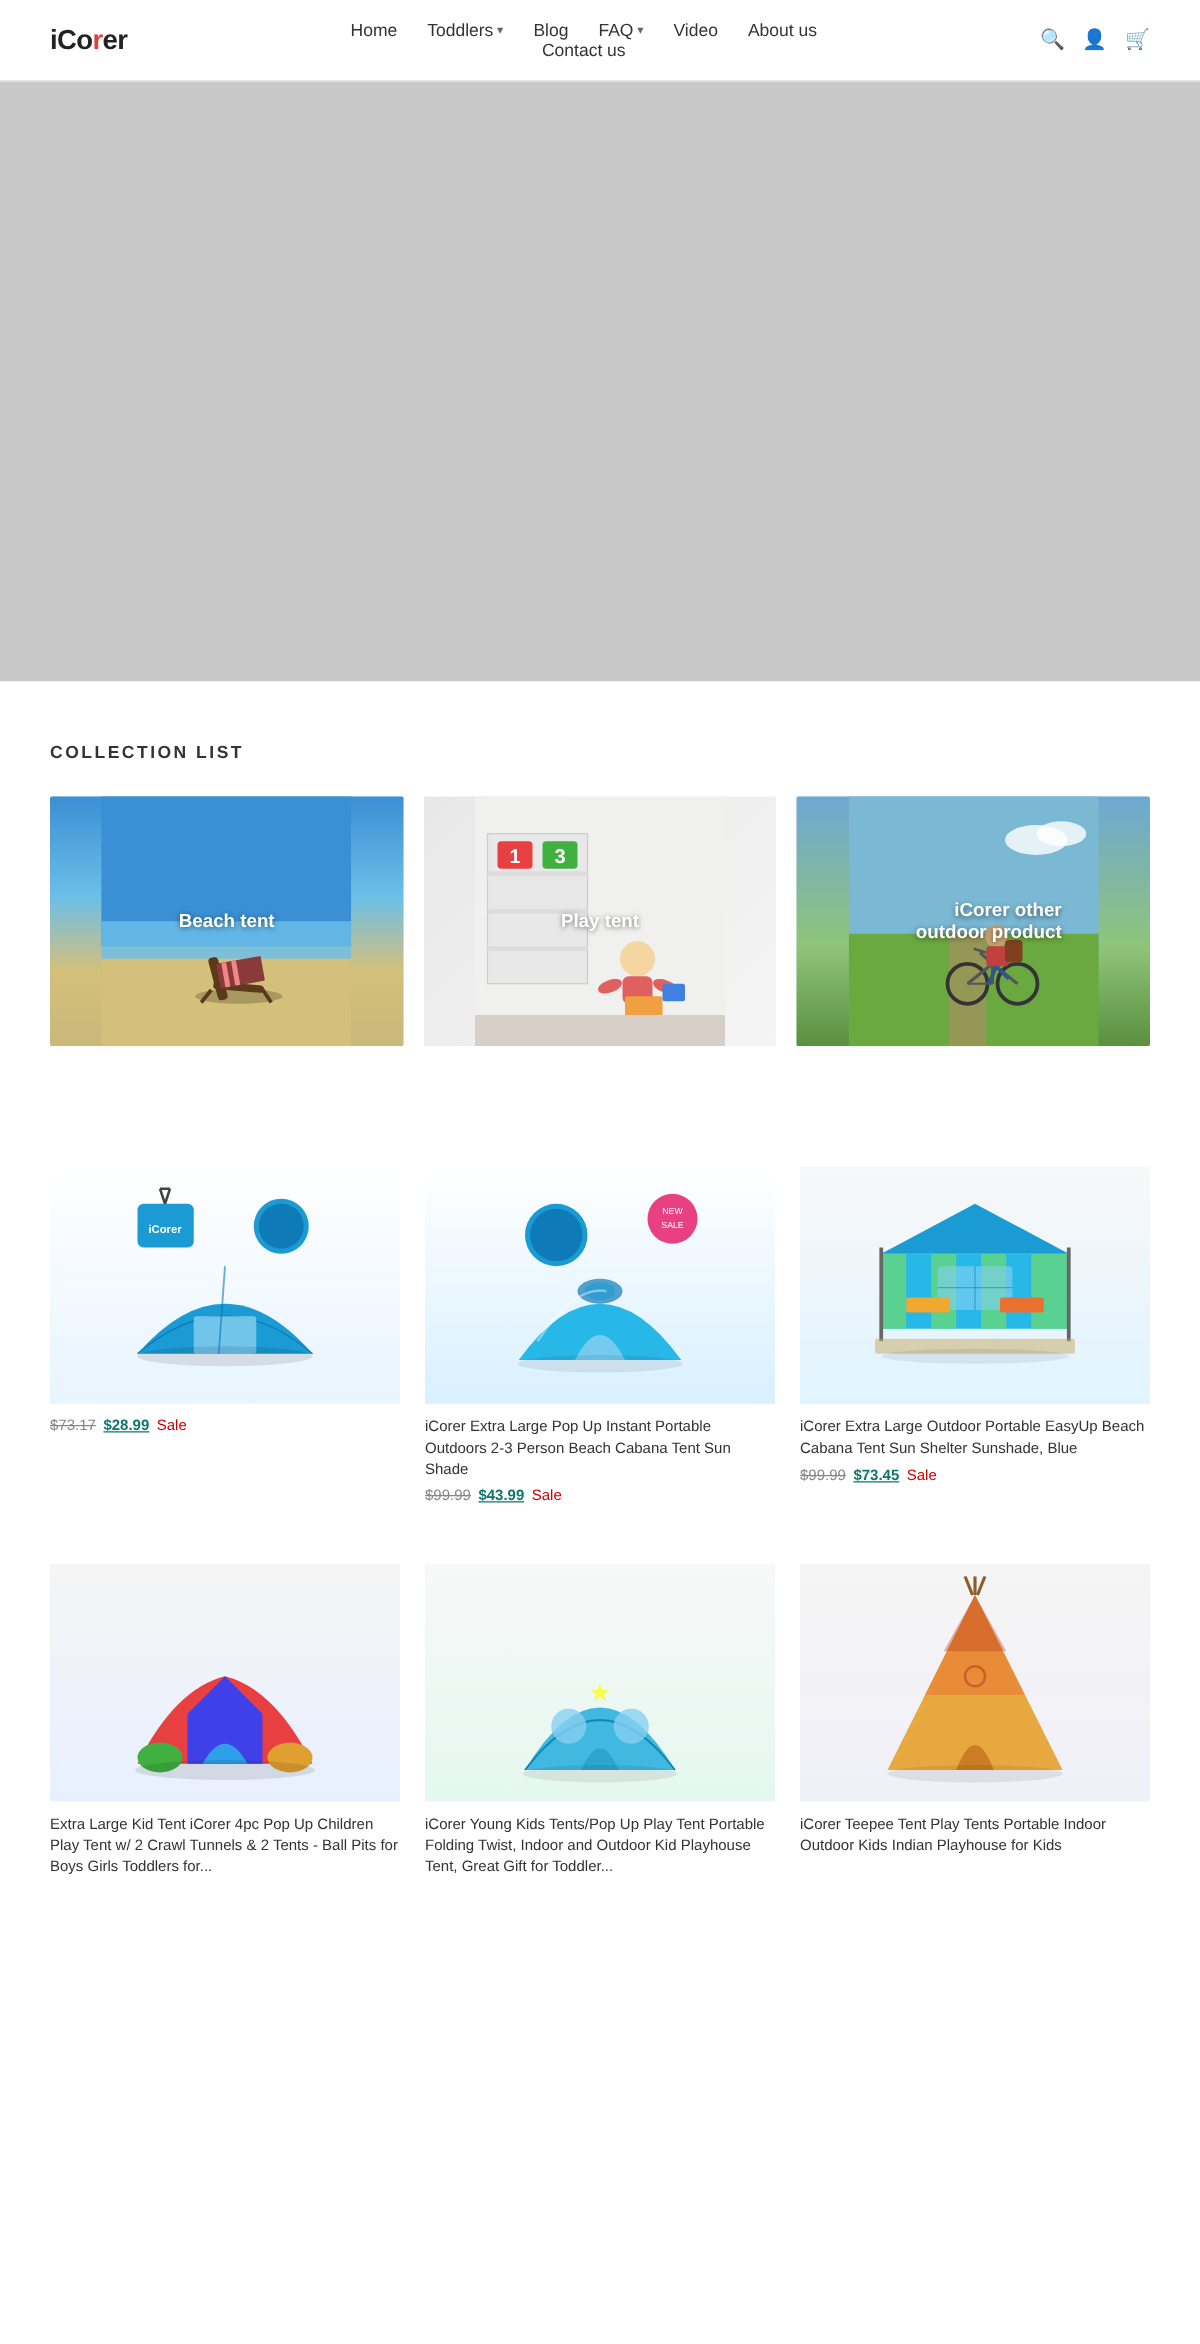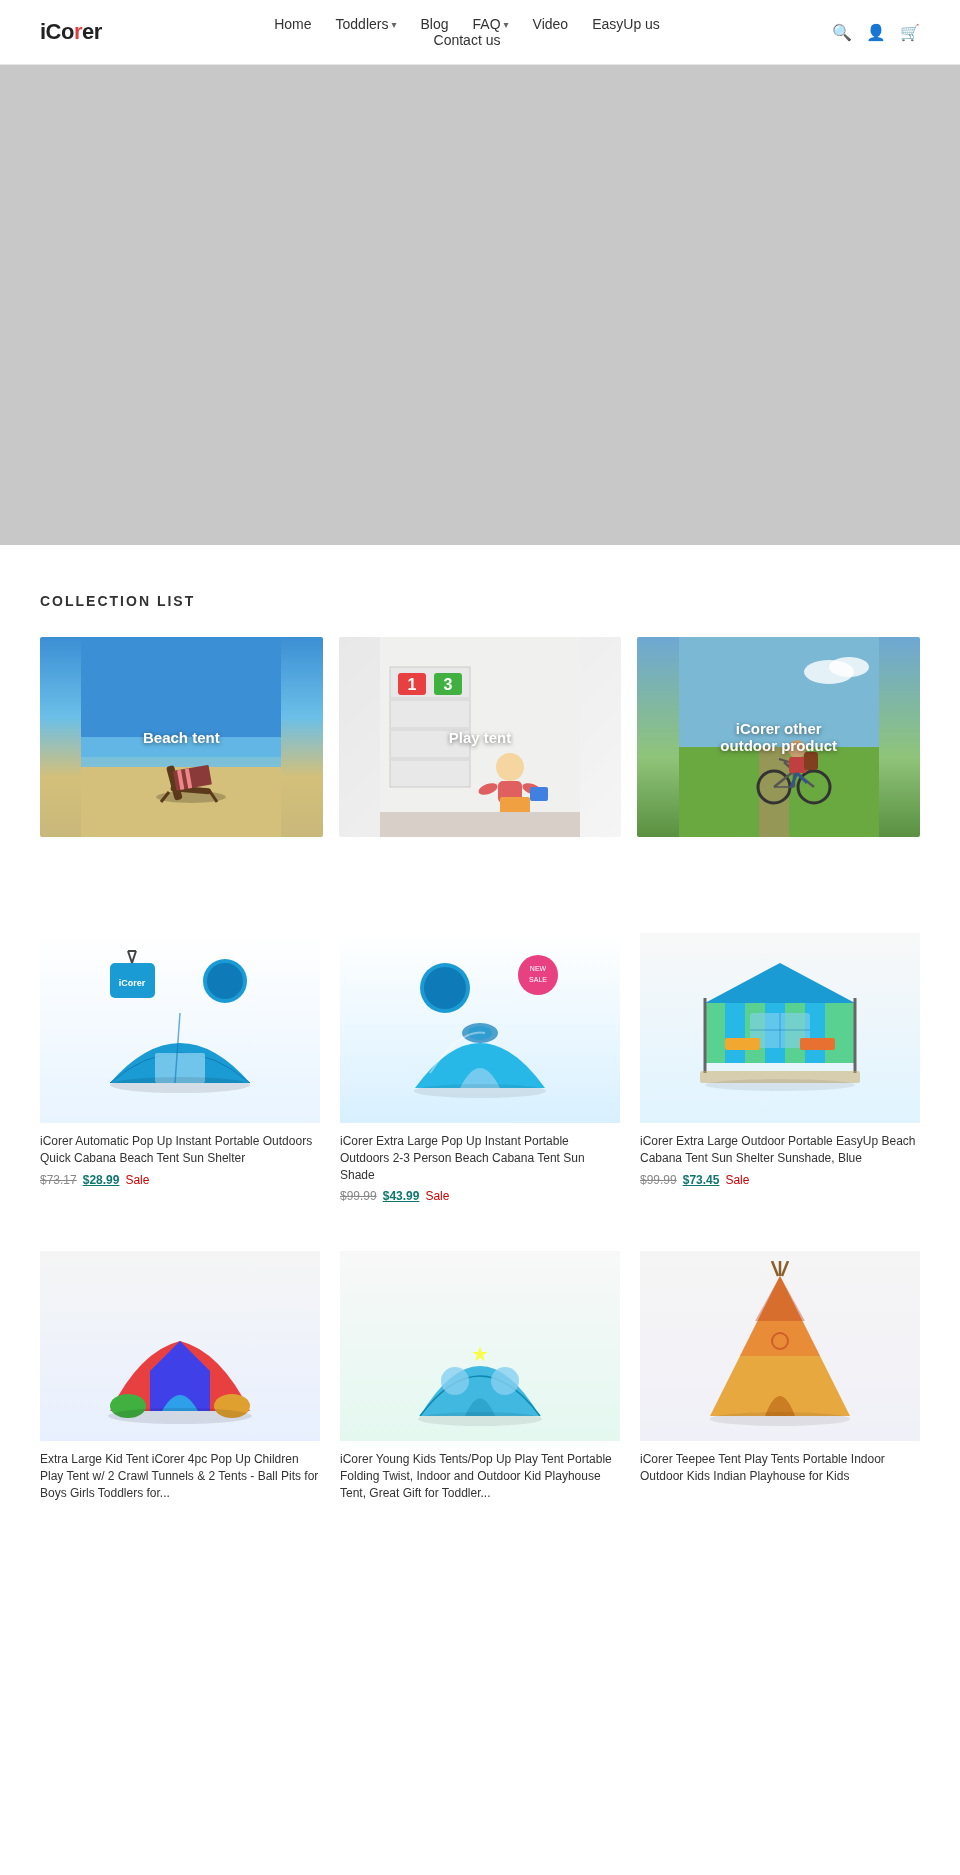--- a/index.html
+++ b/index.html
@@ -103,21 +103,21 @@
       justify-content: center;
     }
     .collection-item .overlay-label {
       position: absolute;
       bottom: 50%;
       left: 50%;
       transform: translate(-50%, 50%);
       color: #fff;
       font-weight: bold;
       font-size: 15px;
-      text-align: center;
+      text-align: right;
       text-shadow: 0 1px 4px rgba(0,0,0,0.5);
       pointer-events: none;
     }
 
     
     .beach-bg {
       background: linear-gradient(180deg, #3b8fd4 0%, #6bbfe8 40%, #d4c07a 70%, #c8b87a 100%);
     }
     
     .play-bg {
@@ -211,21 +211,21 @@
         <a class="nav-item">
           <span>Toddlers</span>
           <span class="chevron">▾</span>
         </a>
         <a class="nav-item">Blog</a>
         <a class="nav-item">
           <span>FAQ</span>
           <span class="chevron">▾</span>
         </a>
         <a class="nav-item">Video</a>
-        <a class="nav-item">EasyUp us</a>
+        <a class="nav-item">About us</a>
       </div>
       <div class="nav-row">
         <a class="nav-item">Contact us</a>
       </div>
     </nav>
     <div class="header-icons">
       <span class="header-icon">🔍</span>
       <span class="header-icon">👤</span>
       <span class="header-icon">🛒</span>
     </div>
@@ -358,21 +358,20 @@
           <path d="M20,140 Q90,60 160,140 Z" fill="#1a9bd4"></path>
           <path d="M20,140 Q90,80 160,140" fill="none" stroke="#0e7ab8" stroke-width="1"></path>
 
           <rect x="65" y="110" width="50" height="30" rx="2" fill="#87d0f0" opacity="0.8"></rect>
 
           <ellipse cx="90" cy="142" rx="70" ry="8" fill="rgba(0,0,0,0.1)"></ellipse>
 
           <path d="M85,140 L90,70" stroke="#0e7ab8" stroke-width="1.5" opacity="0.6"></path>
         </svg>
       </div>
-      <p class="product-title">iCorer Automatic Pop Up Instant Portable Outdoors Quick Cabana Beach Tent Sun Shelter</p>
       <div class="product-prices">
         <span class="price-original">$73.17</span>
         <span class="price-sale">$28.99</span>
         <span class="sale-label">Sale</span>
       </div>
     </div>
 
     <div class="product-card">
       <div class="product-image prod2-img">
         <svg width="180" height="170" viewBox="0 0 180 170">

